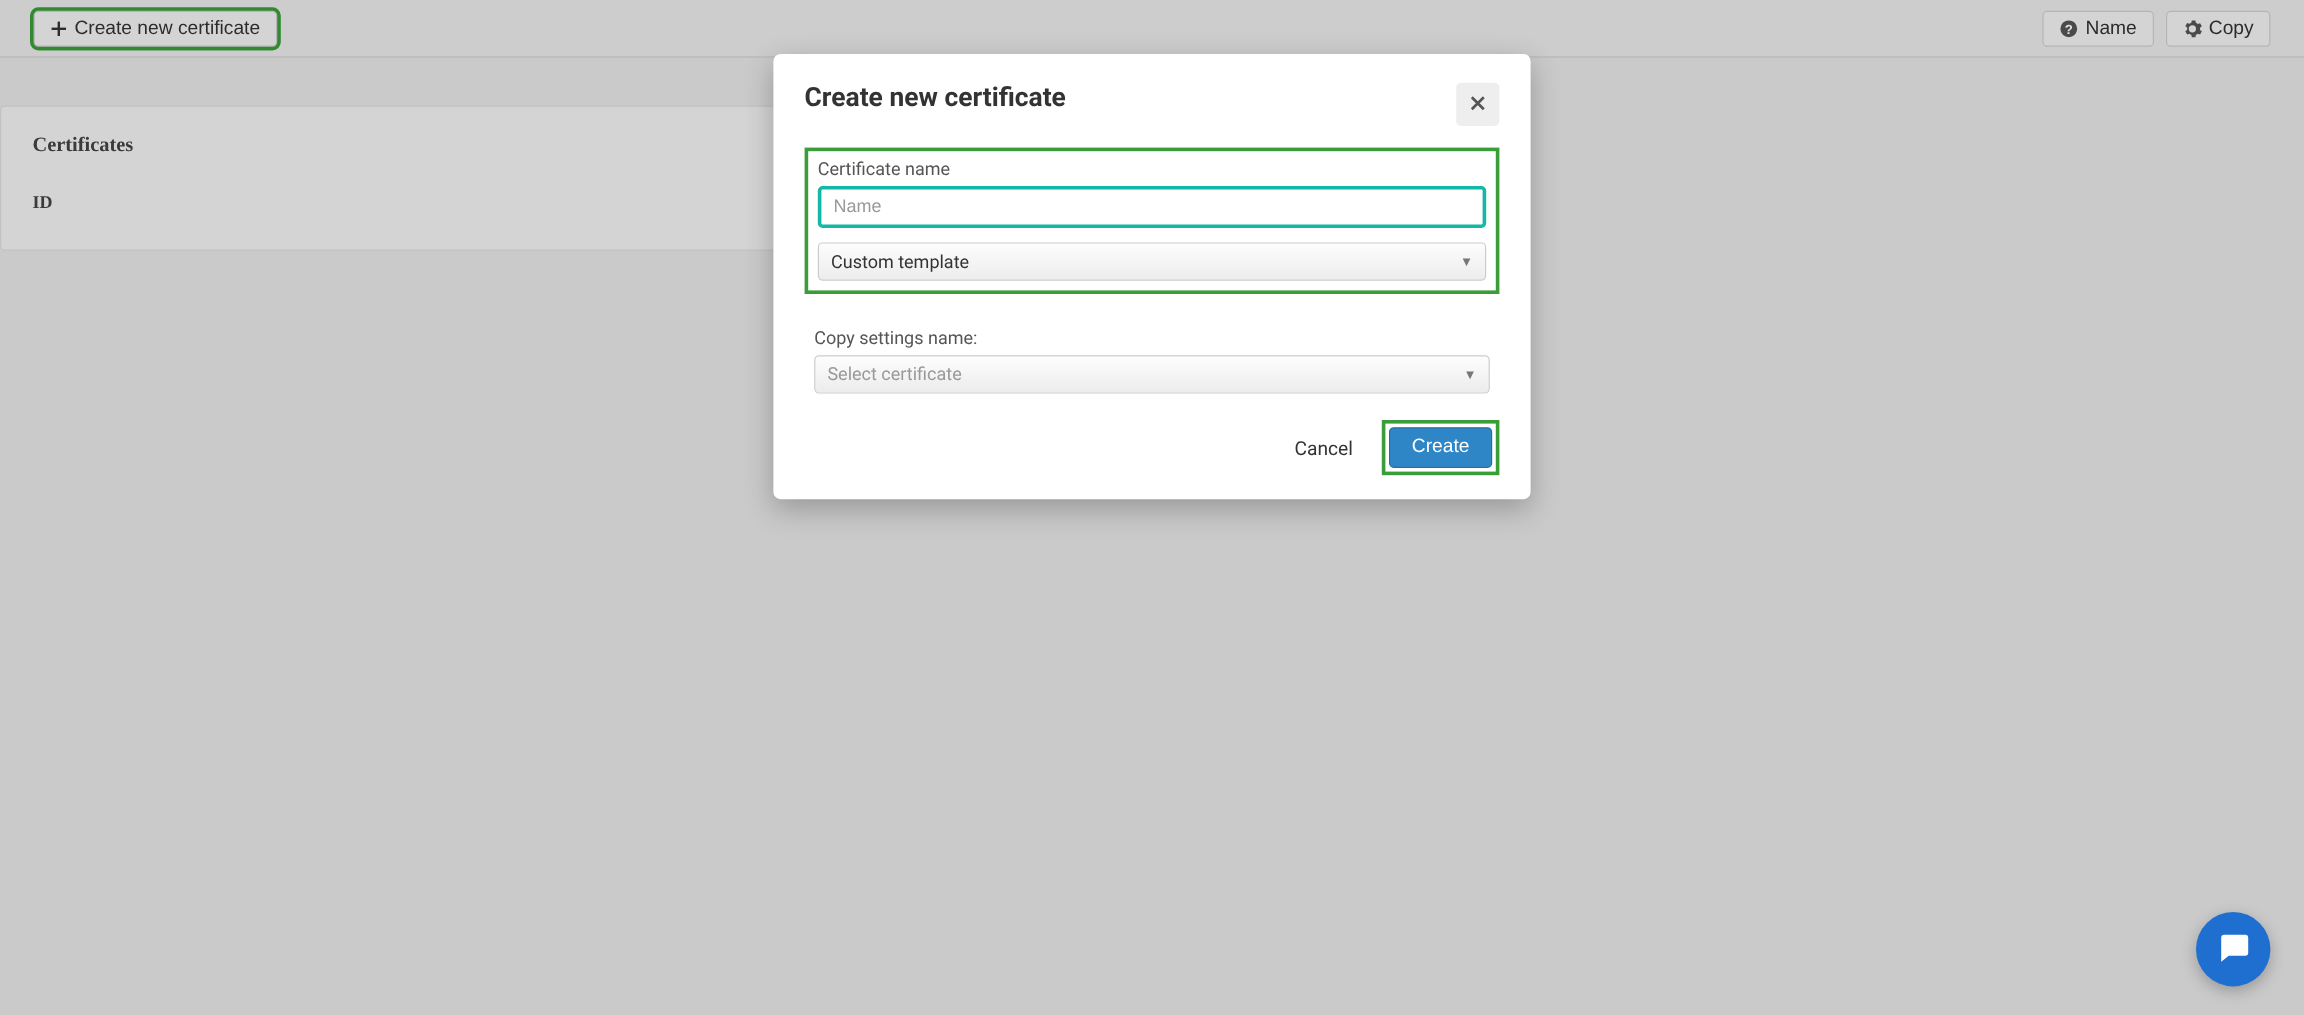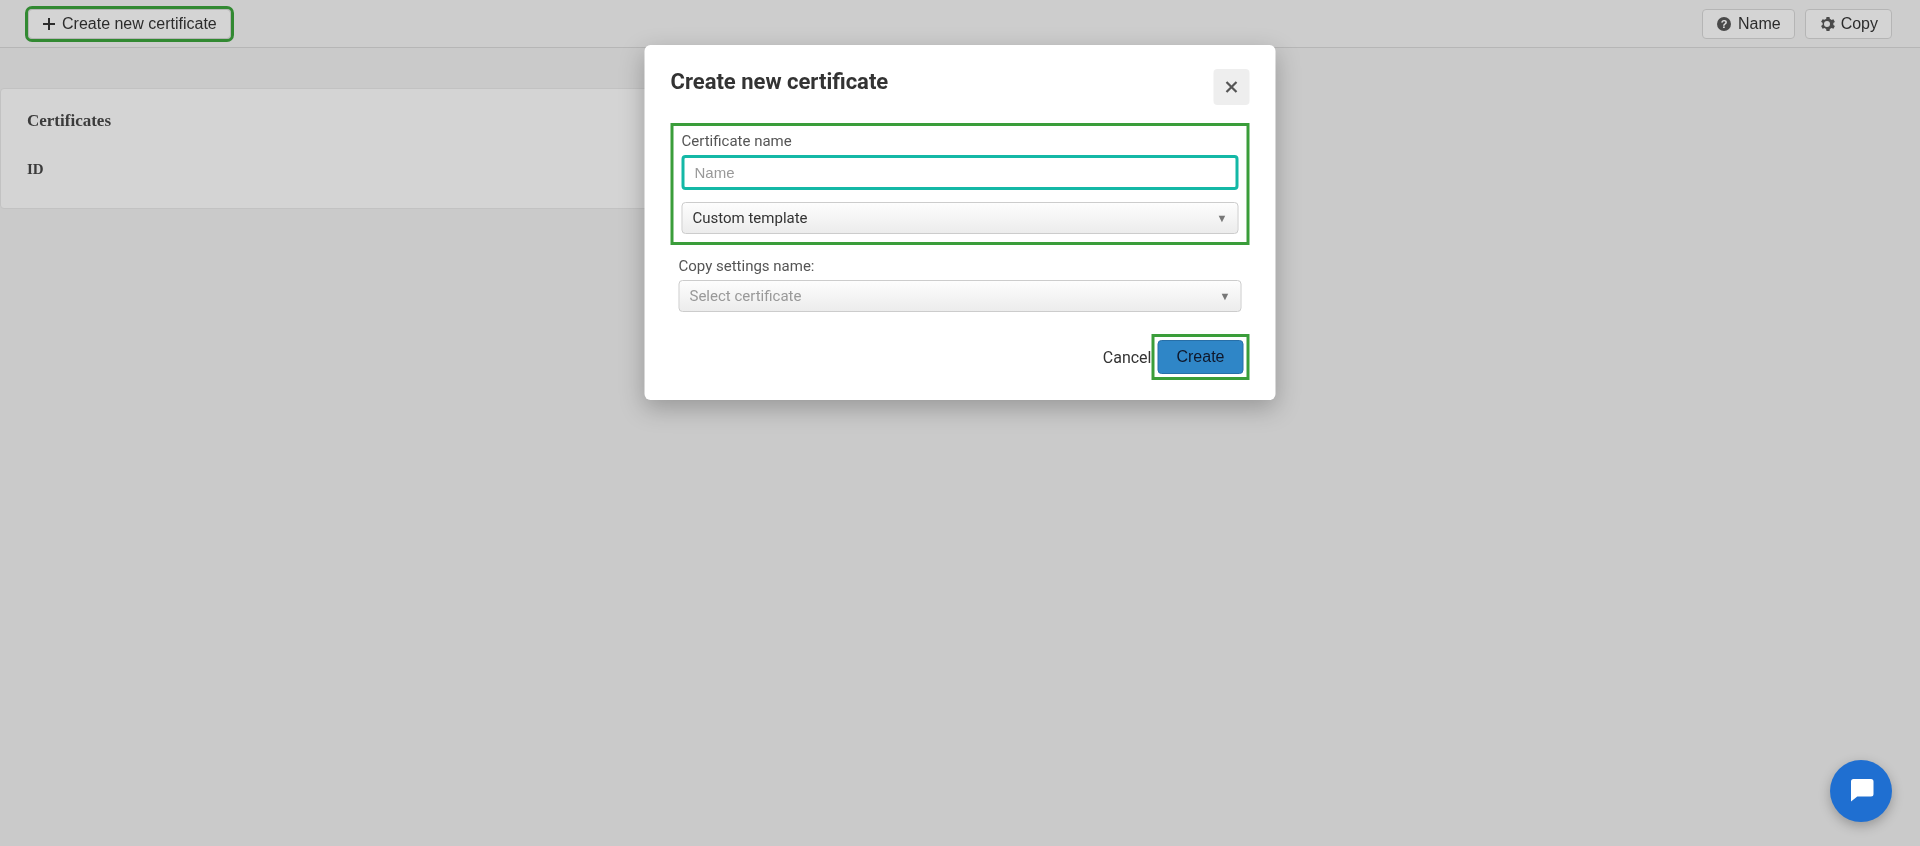--- a/index.html
+++ b/index.html
@@ -115,21 +115,21 @@
       display: flex;
       align-items: center;
       justify-content: center;
       font-size: 20px;
       color: #555;
       cursor: pointer;
     }
     .form-group-box {
       border: 3px solid #3a9d3a;
       padding: 6px 8px 8px 8px;
-      margin-bottom: 8px;
+      margin-bottom: 24px;
     }
     .field-label {
       font-size: 15px;
       color: #555;
       margin-bottom: 5px;
       display: block;
     }
     .text-input {
       width: 100%;
       padding: 6px 10px;
@@ -163,34 +163,35 @@
       color: #777;
     }
     .plain-group {
       padding: 4px 8px 4px 8px;
       margin-bottom: 18px;
     }
     .modal-footer {
       display: flex;
       justify-content: flex-end;
       align-items: center;
+      gap: 24px;
       margin-top: 18px;
     }
     .cancel-link {
       font-size: 16px;
       color: #333;
       cursor: pointer;
     }
     .create-wrap {
       border: 3px solid #3a9d3a;
       padding: 3px;
     }
     .create-btn {
       background: #2f86c7;
-      color: #0f172a;
+      color: #ffffff;
       border: 1px solid #276fa8;
       border-radius: 4px;
       padding: 7px 18px;
       font-size: 16px;
       cursor: pointer;
     }
     
     .chat-bubble {
       position: absolute;
       right: 28px;

